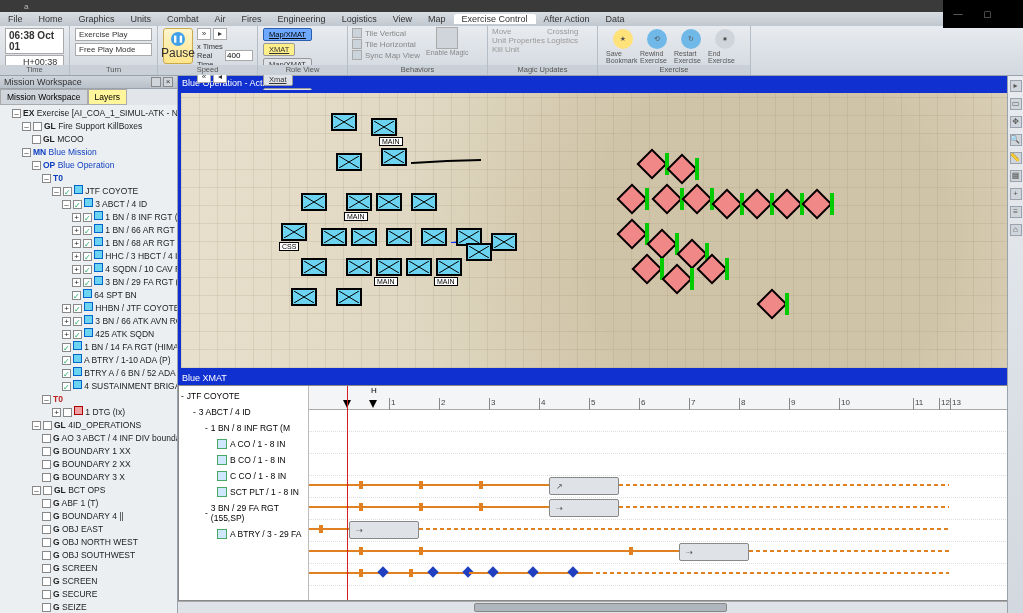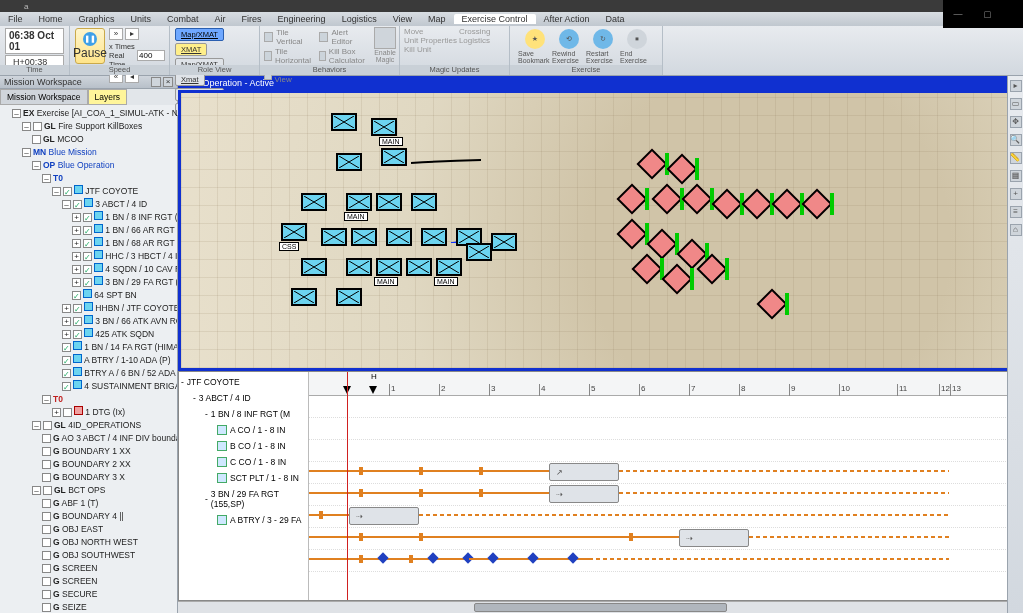--- a/index.html
+++ b/index.html
@@ -7,21 +7,21 @@
   .titlebar { height: 12px; background: #3a3a3a; display: flex; align-items: center; padding: 0 4px; }
   .winicons { position: absolute; right: 0; top: 0; height: 28px; width: 80px; background: #000; display: flex; align-items: center; justify-content: space-around; color: #888; font-size: 9px; }
   .menubar { height: 14px; background: linear-gradient(#d8dde2,#c0c7cf); display: flex; align-items: center; font-size: 9px; color: #333; }
   .menubar span { padding: 0 8px; cursor: pointer; }
   .menubar span.active { background: #fff; border-radius: 2px 2px 0 0; }
   .ribbon { height: 50px; background: linear-gradient(#e8ebef,#d2d8df); display: flex; border-bottom: 1px solid #9aa3ad; font-size: 8px; color: #333; }
   .ribgroup { border-right: 1px solid #b5bec7; padding: 1px 4px; display: flex; flex-direction: column; position: relative; }
   .ribgroup .label { position: absolute; bottom: 0; left: 0; right: 0; text-align: center; font-size: 7.5px; color: #555; background: #c9d0d7; height: 10px; line-height: 10px; }
   .timebox { width: 70px; }
   .timebox .t1 { font-weight: bold; font-size: 10px; background:#fff; padding:1px 3px; margin:1px; border:1px solid #aaa;}
-  .timebox .t2 { font-size: 9px; background:#fff; padding:1px 7px; margin:0 1px; border:1px solid #aaa;}
+  .timebox .t2 { font-size: 9px; background:#fff; padding:1px 17px; margin:0 1px; border:1px solid #aaa;}
   .turnbox { width: 88px; }
   .turnbox div.opt { background:#fff; border:1px solid #aaa; margin:1px; padding:1px 3px; font-size:8px;}
   .speedbox { width: 100px; display:flex; flex-direction:row; align-items:flex-start;}
   .pausebtn { width:30px; height:36px; background:linear-gradient(#fff5cc,#ffe48a); border:1px solid #caa94a; border-radius:3px; display:flex; flex-direction:column; align-items:center; justify-content:center; margin:1px;}
   .pausebtn .ic { width:14px; height:14px; border-radius:50%; background:#3fa0e8; display:flex; align-items:center; justify-content:center;}
   .pausebtn .ic::before { content:"❚❚"; color:#fff; font-size:7px;}
   .speedctl { display:flex; flex-direction:column; margin-left:3px;}
   .speedctl .row { display:flex; align-items:center; margin:1px 0;}
   .speedctl .arrow { width:14px; height:12px; background:#fff; border:1px solid #aaa; text-align:center; line-height:10px; font-size:8px; margin-right:2px;}
   .speedctl input { width:28px; font-size:8px; border:1px solid #aaa; padding:0 1px;}
@@ -122,20 +122,25 @@
     <span>After Action</span>
     <span>Data</span>
   </div>
 
 <div class="ribbon">
   <div class="ribgroup timebox">
     <div class="t1">06:38 Oct 01</div>
     <div class="t2">H+00:38</div>
     <div class="label">Time</div>
   </div>
+  <div class="ribgroup turnbox">
+    <div class="opt">Exercise Play</div>
+    <div class="opt">Free Play Mode</div>
+    <div class="label">Turn</div>
+  </div>
   <div class="ribgroup speedbox">
     <div class="pausebtn">
       <div class="ic"></div>
       <span style="font-size:12px;">Pause</span>
     </div>
     <div class="speedctl">
       <div class="row">
           <div class="arrow">»</div>
           <div class="arrow">▸</div>
         </div>
@@ -157,24 +162,20 @@
         <span class="chip gray">Xmat</span>
       </div>
     <div class="label">Role View</div>
   </div>
   <div class="ribgroup behaviors">
     <div style="display:flex;">
       <div id="beh1">
           <div class="r"><span class="ico"></span>Tile Vertical</div>
           <div class="r"><span class="ico"></span>Tile Horizontal</div>
           <div class="r"><span class="ico"></span>Sync Map View</div>
-        </div>
-      <div id="beh2" style="margin-left:6px;">
-          <div class="r"><span class="ico"></span>Alert Editor</div>
-          <div class="r"><span class="ico"></span>Kill Box Calculator</div>
         </div>
       <div style="margin-left:6px;display:flex;flex-direction:column;align-items:center;">
         <div style="width:22px;height:22px;background:#cfd5db;border:1px solid #aaa;"></div>
         <span style="font-size:7px;text-align:center;">Enable Magic</span>
       </div>
     </div>
     <div class="label">Behaviors</div>
   </div>
   <div class="ribgroup magic">
     <div style="display:flex;">
@@ -481,20 +482,24 @@
           <div class="unit red" style="left: 580px; top: 200px;"></div>
           <div style="position: absolute; width: 4px; height: 22px; background: rgb(0, 204, 0); left: 604px; top: 200px;"></div>
           <div class="unit red" style="left: 460px; top: 60px;"></div>
           <div style="position: absolute; width: 4px; height: 22px; background: rgb(0, 204, 0); left: 484px; top: 60px;"></div>
           <div class="unit red" style="left: 490px; top: 65px;"></div>
           <div style="position: absolute; width: 4px; height: 22px; background: rgb(0, 204, 0); left: 514px; top: 65px;"></div>
         </div>
     </div>
 
     <div class="xmat">
+      <div class="pane-hdr">
+        <span>Blue XMAT</span>
+        <span class="x">×</span>
+      </div>
       <div class="body">
         <div class="xmat-tree" id="xmattree">
             <div class="row indent0">
               <span class="tog" style="margin-right:3px;">-</span>
               <span>JTF COYOTE</span>
             </div>
             <div class="row indent1">
               <span class="tog" style="margin-right:3px;">-</span>
               <span>3 ABCT / 4 ID</span>
             </div>
@@ -535,21 +540,21 @@
               <div class="tick" style="left: 80px;">1</div>
               <div class="tick" style="left: 130px;">2</div>
               <div class="tick" style="left: 180px;">3</div>
               <div class="tick" style="left: 230px;">4</div>
               <div class="tick" style="left: 280px;">5</div>
               <div class="tick" style="left: 330px;">6</div>
               <div class="tick" style="left: 380px;">7</div>
               <div class="tick" style="left: 430px;">8</div>
               <div class="tick" style="left: 480px;">9</div>
               <div class="tick" style="left: 530px;">10</div>
-              <div class="tick" style="left: 588px;">11</div>
+              <div class="tick" style="left: 604px;">11</div>
               <div class="tick" style="left: 630px;">12</div>
               <div class="tick" style="left: 641px;">13</div>
             </div>
           <div class="lanes" id="lanes">
               <div class="lane"></div>
               <div class="lane"></div>
               <div class="lane"></div>
               <div class="lane">
                 <div class="seg" style="left: 0px; width: 240px;">
                   <div class="node" style="left: 50px;"></div>

